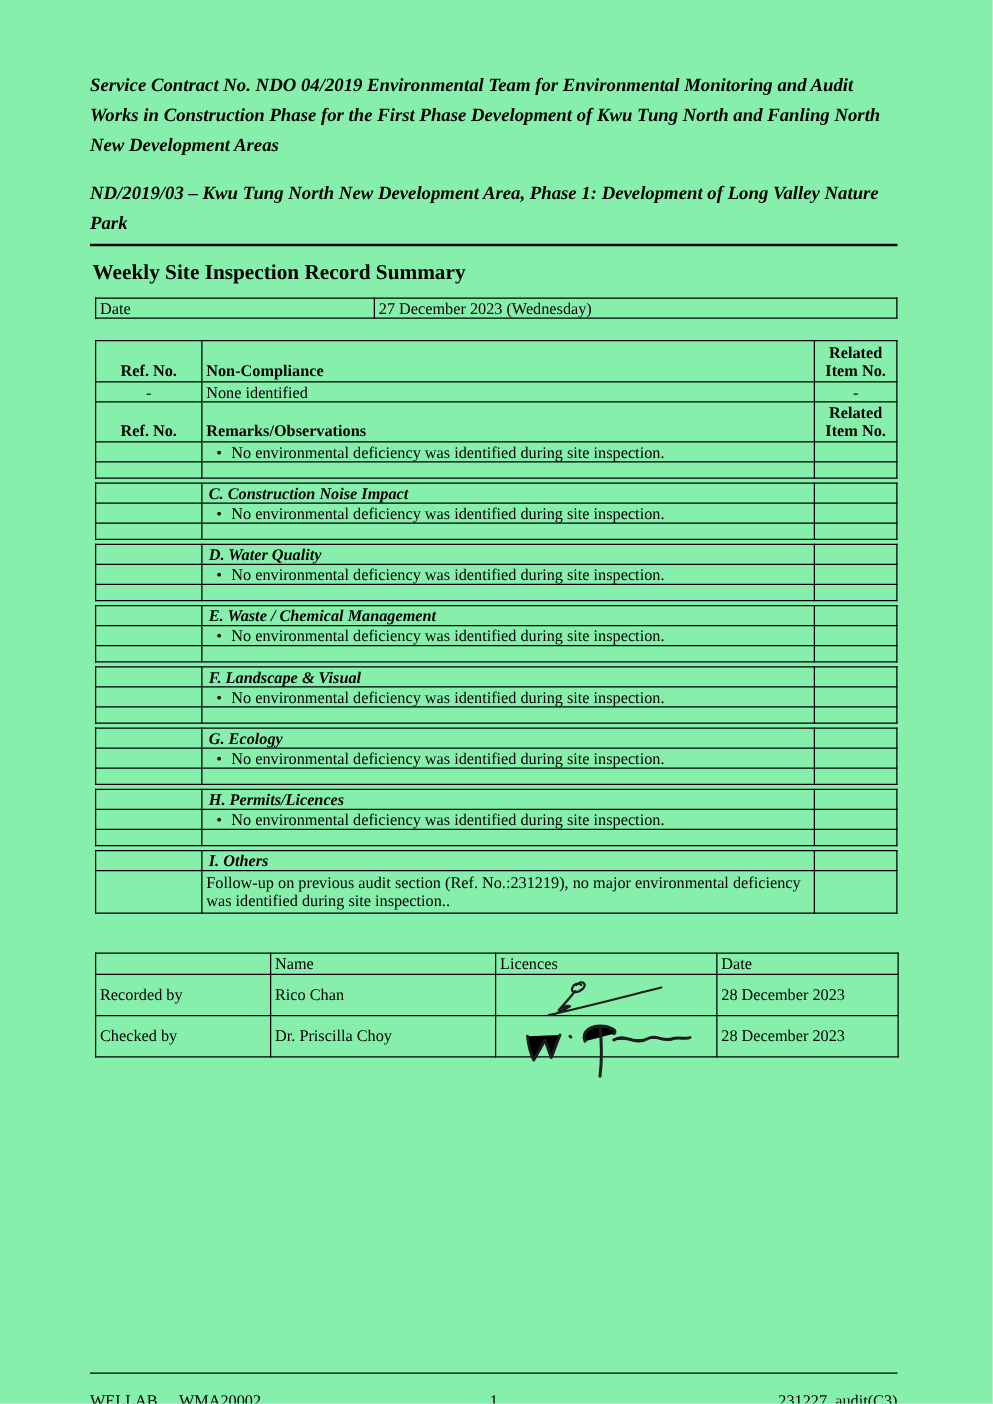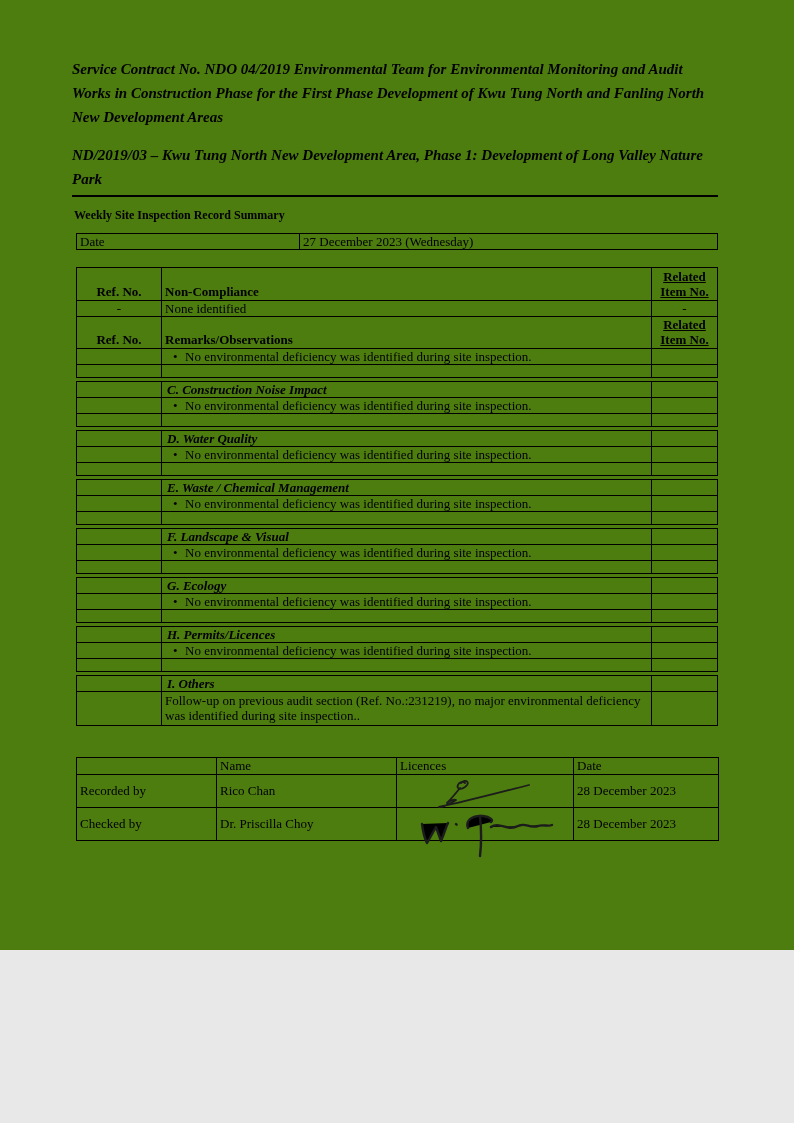--- a/index.html
+++ b/index.html
@@ -1,40 +1,40 @@
 <!DOCTYPE html>
 <html><head>
 <meta charset="utf-8">
 <style>
   * { box-sizing: border-box; }
   html, body { margin: 0; padding: 0; background: #e8e8e8; }
   .page {
     position: relative;
-    width: 794px; height: 950px;
+    width: 794px; height: 1123px;
     margin: 0 auto;
-    background: #4d7c0f;
+    background: #86efac;
     font-family: "Liberation Serif", serif;
     color: #000;
     overflow: hidden;
   }
   .content { padding: 57px 76px 0 72px; }
 
   
   .hdr p {
     margin: 0;
     font-size: 15px;
     font-weight: bold;
     font-style: italic;
     line-height: 24px;
   }
   .hdr p + p { margin-top: 14px; }
   .rule { border-top: 2px solid #000; margin-top: 4px; }
 
   .doc-subtitle {
-    font-size: 12px;
+    font-size: 17px;
     font-weight: bold;
     margin: 11px 0 0 2px;
   }
 
   
   table { border-collapse: collapse; margin-left: 4px; table-layout: fixed; }
   td { border: 1px solid #000; font-size: 13px; padding: 0 3px; vertical-align: middle; overflow: visible; }
 
   
   .info-table { margin-top: 10px; width: 641px; }
@@ -50,21 +50,21 @@
   .c-mid { width: 490px; }
   .c-rel { width: 66px; text-align: center; }
   .hrow td {
     font-weight: bold;
     vertical-align: bottom;
     padding-bottom: 1px;
     line-height: 15px;
   }
   .hrow1 td { height: 33px; }
   .hrow2 td { height: 30px; }
-  .rel-head { padding: 0 4px 1px 4px; text-decoration: underline; }
+  .rel-head { padding: 0 4px 1px 4px; }
   .plain-row td { height: 16px; line-height: 15px; }
   .sec-title-cell { font-weight: bold; font-style: italic; padding-left: 5px; }
   .bullet-cell .b { display: inline-block; width: 12px; margin-left: 8px; }
   .blank-row td { height: 13px; }
   .others-cell { line-height: 15px; padding-top: 1px; padding-bottom: 2px; }
 
   
   .signoff { margin-top: 31px; width: 642px; }
   .signoff td { text-align: left; }
   .signoff .hd td { height: 17px; line-height: 16px; }

